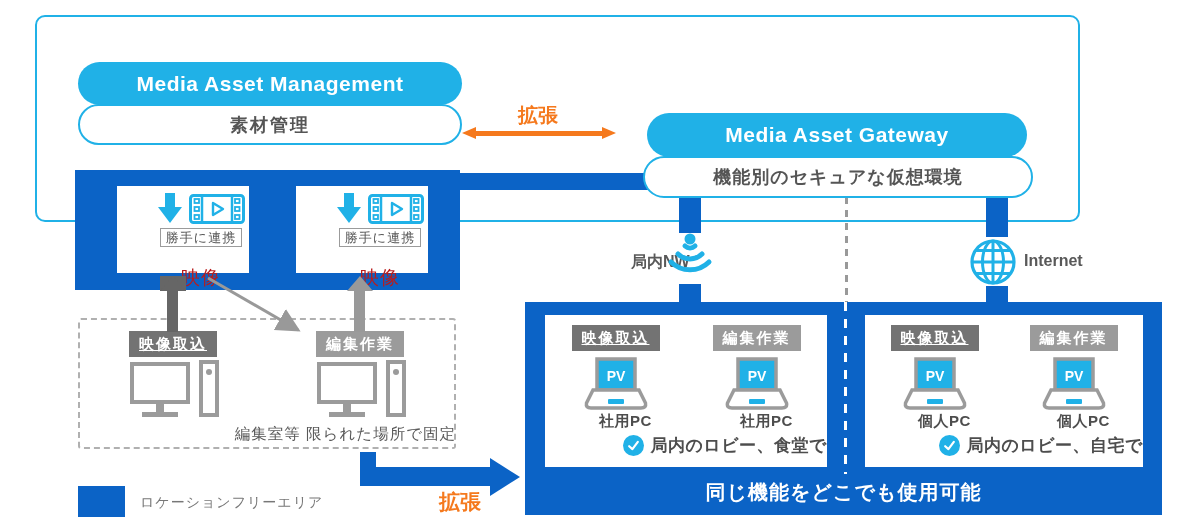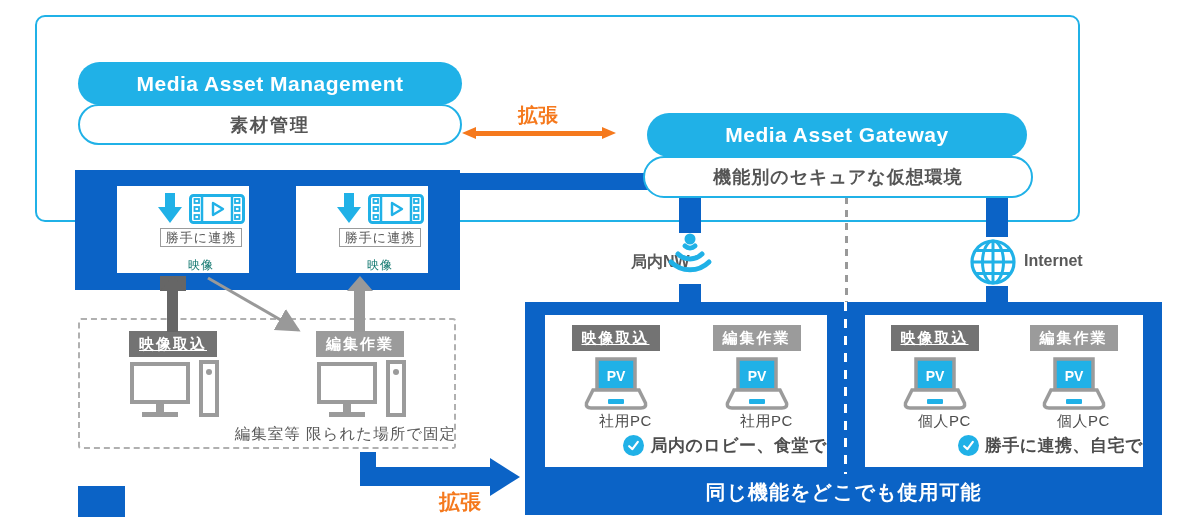--- a/index.html
+++ b/index.html
@@ -36,21 +36,21 @@
   .conn-h { position:absolute; left:455px; top:173px; width:205px; height:17px; z-index:2; }
   .conn-v { position:absolute; width:22px; z-index:2; }
 
   
   .ingest-box { position:absolute; left:75px; top:170px; width:385px; height:120px; z-index:2; }
   .card { position:absolute; top:186px; width:132px; height:87px; background:#fff; z-index:3;
           display:flex; flex-direction:column; align-items:center;padding-left:36px; }
   .card .icons { display:flex; align-items:center; gap:7px; margin-top:7px; }
   .card .tag { margin-top:4px; border:1.5px solid #9B9B9B; color:#555; font-size:13px;
                line-height:17px; padding:0 5px; letter-spacing:1px; }
-  .card .lbl { margin-top:10px; color:#0f766e; font-size:12px; letter-spacing:1px; }
+  .card .lbl { margin-top:18px; color:#b91c1c; font-size:19px; letter-spacing:1px; }
 
   
   .up-head { position:absolute; width:0; height:0; border-left:13px solid transparent;
              border-right:13px solid transparent; border-bottom:15px solid #999; z-index:4; }
   .up-stem { position:absolute; width:11px; background:#999; z-index:4; }
   .dark { border-bottom-color:#666 !important; background-color:#666 !important; }
 
   
   .fixed-box { position:absolute; left:78px; top:318px; width:378px; height:131px;
                border:2px dashed #B0B0B0; border-radius:3px; }
@@ -78,21 +78,21 @@
   .vdash-white { position:absolute; left:844px; top:302px; width:3px; height:172px;
                  background:repeating-linear-gradient(180deg,#fff 0 9px,transparent 9px 17px); z-index:3; }
 
   
   .lf-box { position:absolute; left:525px; top:302px; width:637px; height:213px; z-index:1; }
   .panel { position:absolute; top:315px; height:152px; background:#fff; z-index:2;
            display:flex; flex-direction:column; }
   .panel-cols { display:grid; grid-template-columns:1fr 1fr; margin-top:10px; }
   .pcol { display:flex; flex-direction:column; align-items:center; }
   .pcol .tag-label { position:static; }
-  .pc-name { margin-top:1px; color:#4D4D4D; font-size:15px; font-weight:400; letter-spacing:.5px;margin-left:20px; }
+  .pc-name { margin-top:1px; color:#4D4D4D; font-size:15px; font-weight:700; letter-spacing:.5px;margin-left:20px; }
   .note-row { display:flex; align-items:center; justify-content:flex-end; gap:6px; margin-top:3px; }
   .note-text { color:#4D4D4D; font-size:17px; font-weight:bold; letter-spacing:.5px; }
   .check { width:21px; height:21px; border-radius:50%; background:#20B1E7;
            display:flex; align-items:center; justify-content:center; }
   .lf-footer { position:absolute; left:525px; top:479px; width:637px; text-align:center;
                color:#fff; font-size:20px; font-weight:bold; letter-spacing:1px; z-index:2; }
 
   
   .elbow-stub { position:absolute; left:360px; top:452px; width:16px; height:22px; z-index:2; }
   .elbow-bar  { position:absolute; left:360px; top:467px; width:132px; height:19px; z-index:2; }
@@ -307,26 +307,27 @@
         </svg>
         <div class="pc-name">個人PC</div>
       </div>
     </div>
     <div class="note-row">
       <span class="check">
         <svg width="13" height="13" viewBox="0 0 18 18">
             <polyline points="3,10 7.5,14 15,4" fill="none" stroke="#fff" stroke-width="3" stroke-linecap="round" stroke-linejoin="round"></polyline>
           </svg>
       </span>
-      <span class="note-text">勝手に連携、自宅で</span>
+      <span class="note-text">局内のロビー、自宅で</span>
     </div>
   </div>
 
   <div class="lf-footer">同じ機能をどこでも使用可能</div>
 
   <div class="elbow-stub blue"></div>
   <div class="elbow-bar blue"></div>
   <div class="elbow-head"></div>
   <div class="expand-bottom-label">拡張</div>
 
   <div class="legend-swatch blue"></div>
+  <div class="legend-label">ロケーションフリーエリア</div>
 
 </div>
 
 </body></html>

